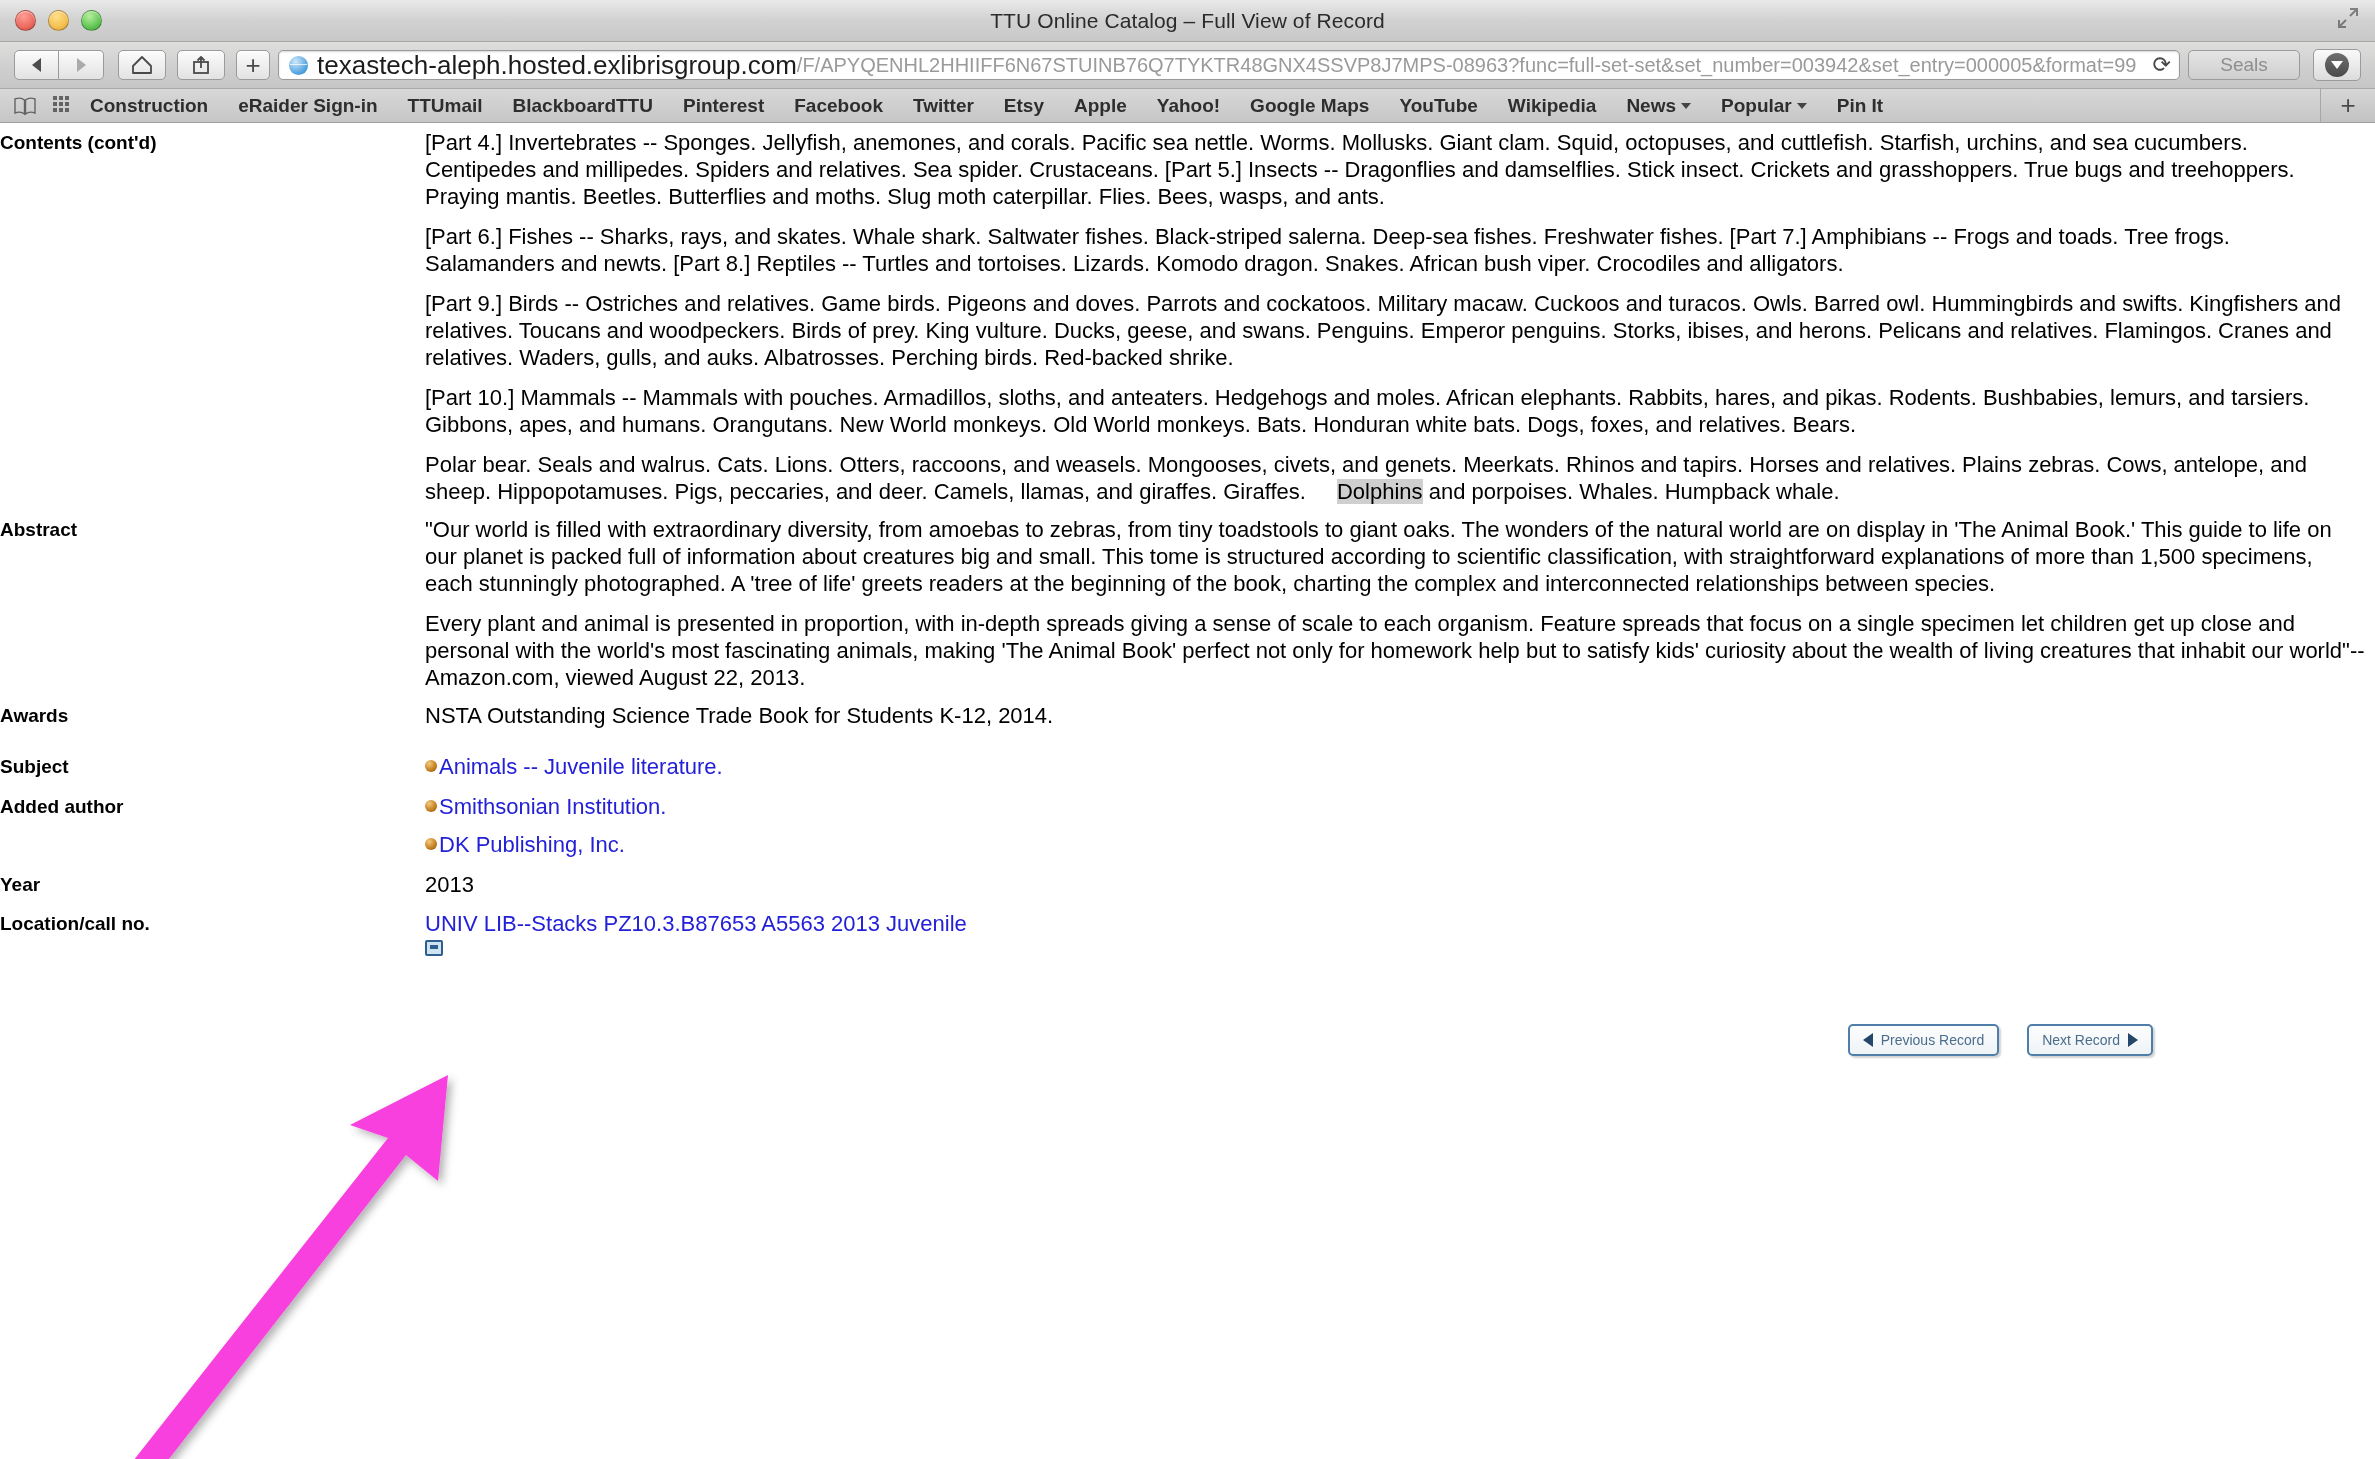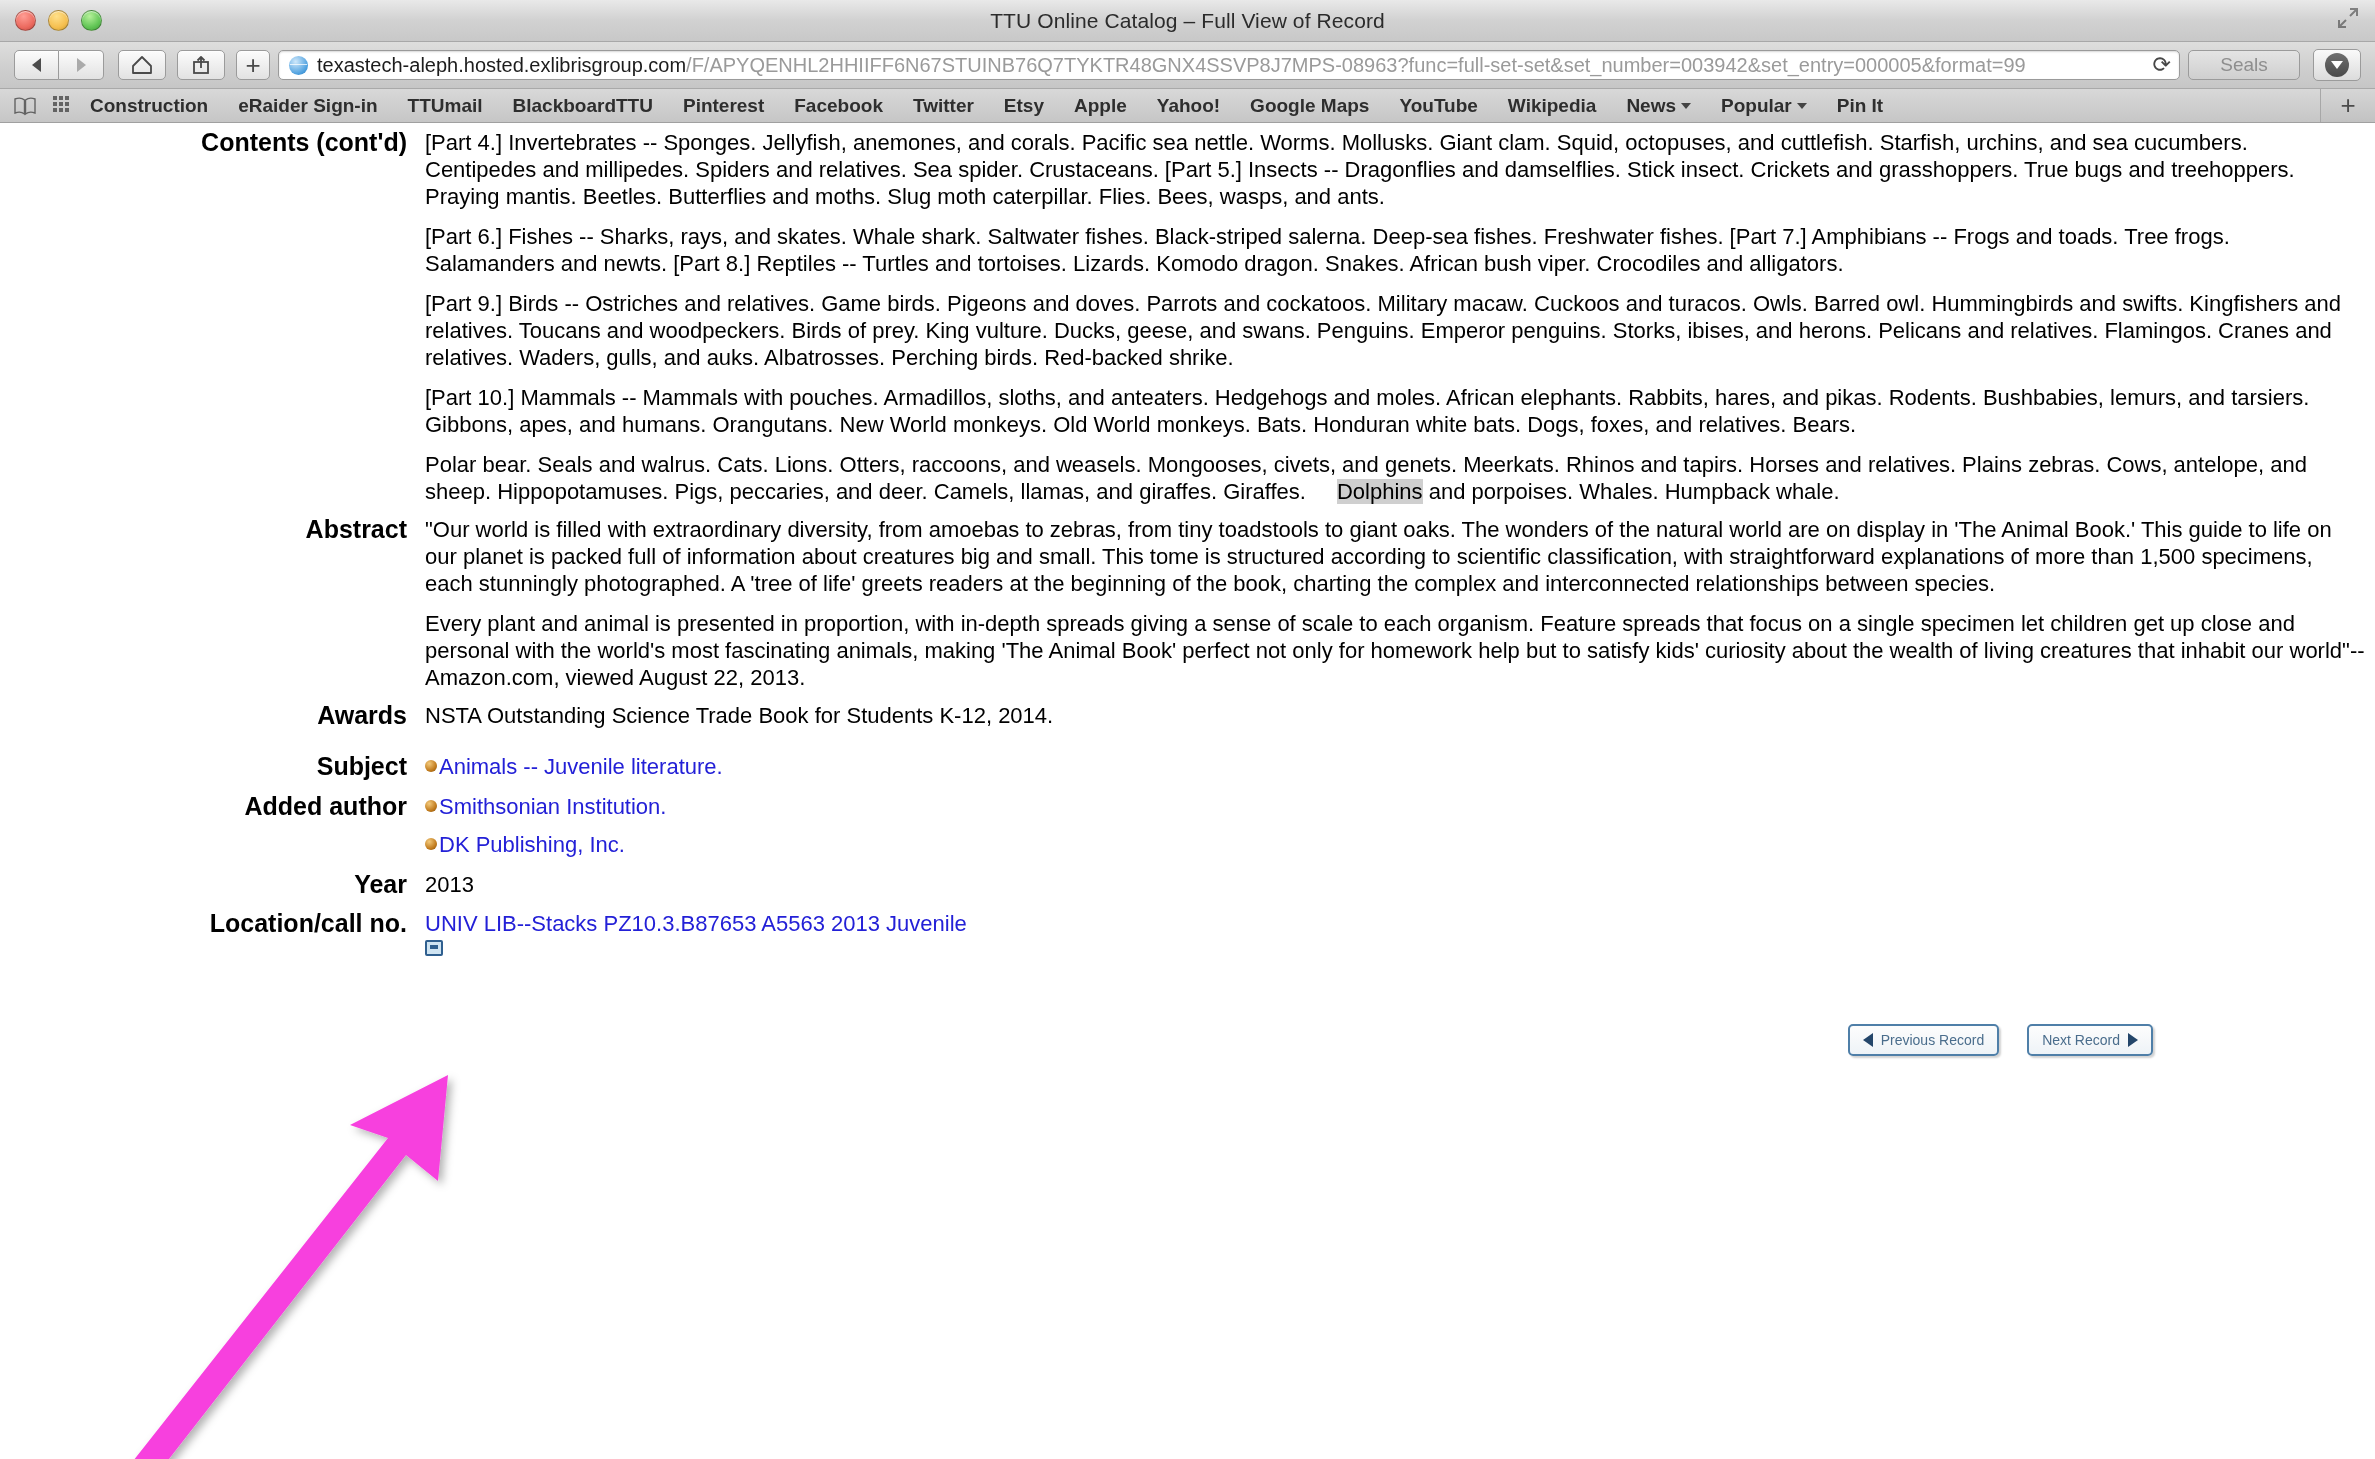--- a/index.html
+++ b/index.html
@@ -121,21 +121,21 @@
     background: radial-gradient(circle at 35% 30%, #cfe8fb, #4a9ede 70%, #2a6fae);
     margin-right: 9px;
     flex: 0 0 auto;
     position: relative;
   }
   .globe::after {
     content:"";
     position:absolute; left:1px; right:1px; top: 8px;
     border-top: 1px solid rgba(255,255,255,0.75);
   }
-  .url-host { font-size: 20px; color: #1c1c1c; white-space: nowrap; }
+  .url-host { font-size: 26px; color: #1c1c1c; white-space: nowrap; }
   .url-path { font-size: 20px; color: #9a9a9a; white-space: nowrap; flex: 1; overflow: hidden; }
   .reload {
     font-size: 22px; color: #474747; padding-left: 6px;
     flex: 0 0 auto; line-height: 1;
   }
   .reader-btn {
     margin-left: 8px;
     width: 112px; height: 30px;
     border: 1px solid #9b9b9b;
     border-radius: 5px;
@@ -215,23 +215,22 @@
     position: relative;
     padding-top: 6px;
   }
   .row {
     display: flex;
     align-items: flex-start;
   }
   .label {
     width: 425px;
     flex: 0 0 425px;
-    text-align: right;
     font-weight: bold;
-    font-size: 25px;
+    font-size: 19px;
     color: #000;
     padding-right: 18px;
     box-sizing: border-box;
     line-height: 27px;
   }
   .value {
     flex: 1;
     font-size: 22px;
     color: #000;
     line-height: 27px;

